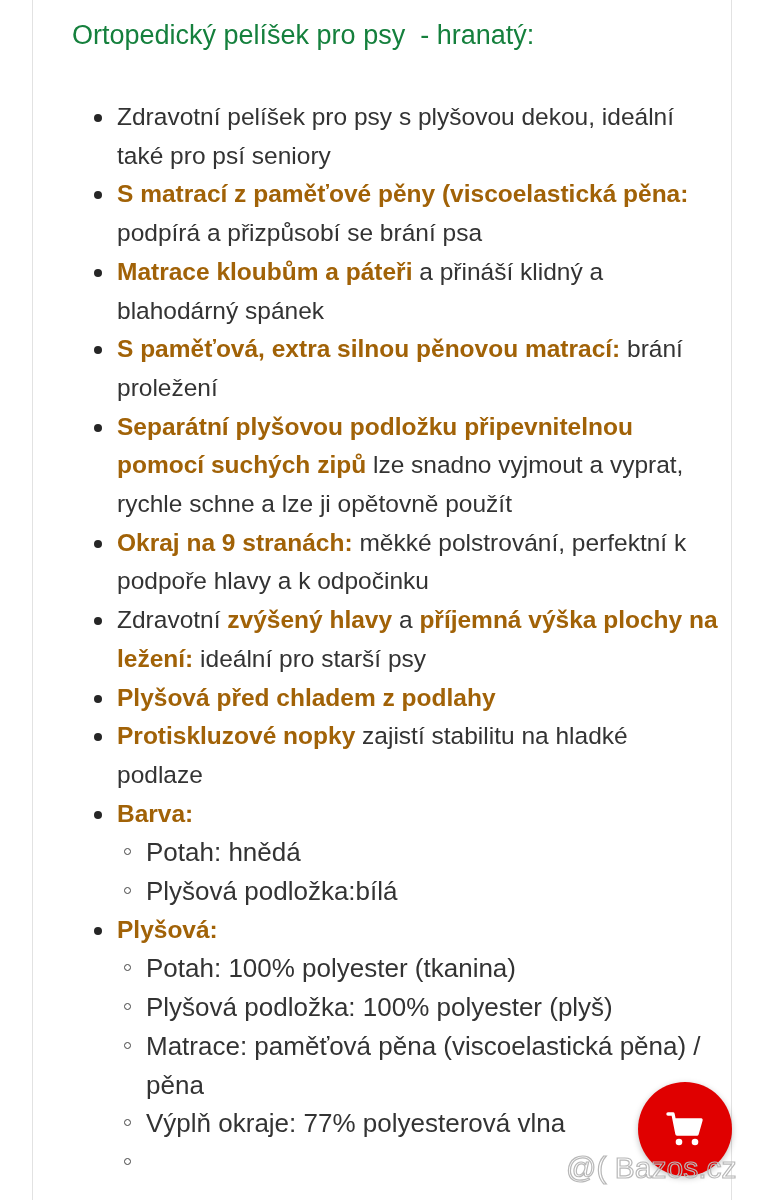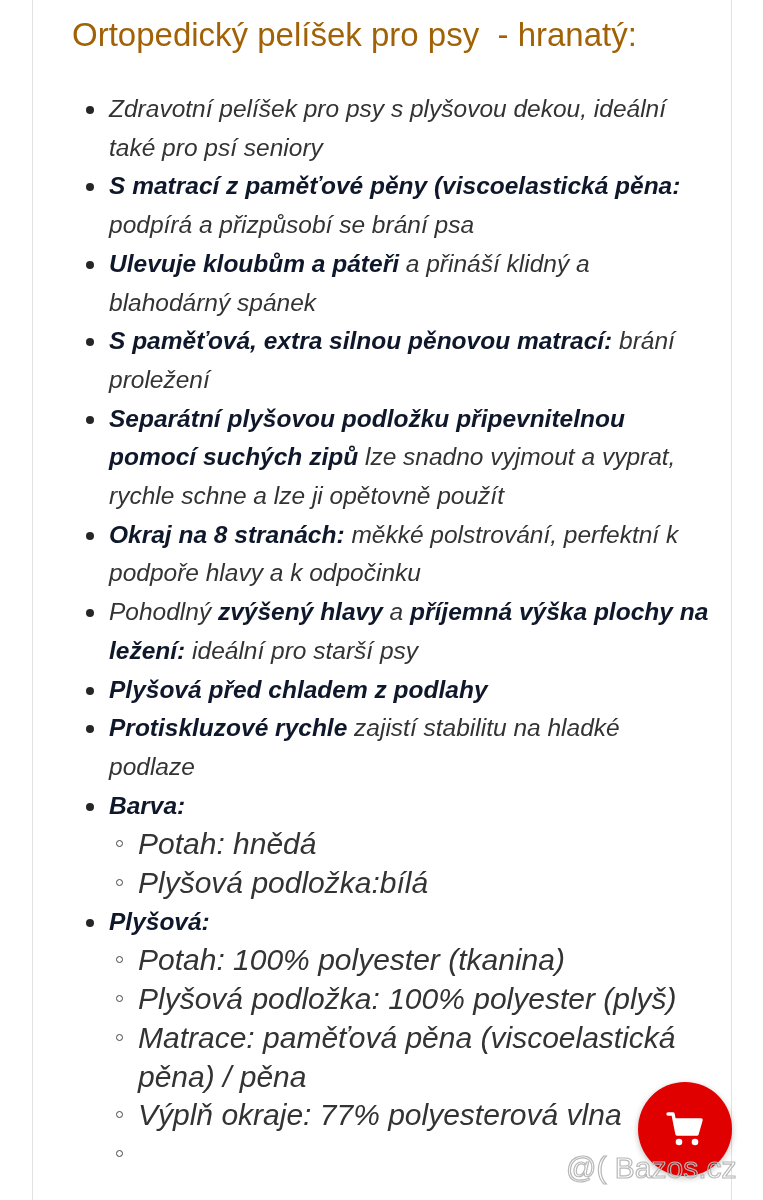--- a/index.html
+++ b/index.html
@@ -22,34 +22,33 @@
       width: 698px;
       height: 1220px;
       border-left: 1px solid #e2e2e2;
       border-right: 1px solid #e2e2e2;
       background: #ffffff;
     }
     .title {
       position: absolute;
       left: 72px;
       top: 18px;
-      font-size: 33px;
+      font-size: 27px;
       line-height: 34px;
-      color: #a16207;
+      color: #15803d;
       white-space: pre;
     }
     ul.main-list {
       position: absolute;
       left: 72px;
       top: 82px;
-      margin: 8px;
+      margin: 16px;
       padding: 0;
       width: 630px;
       list-style: none;
-      font-style: italic;
     }
     ul.main-list > li {
       position: relative;
       padding-left: 29px;
       font-size: 24.5px;
       line-height: 38.7px;
       color: #2a2a2a;
     }
     ul.main-list > li > .bullet {
       position: absolute;
@@ -61,35 +60,35 @@
       background: #262626;
     }
     ul.sub-list {
       margin: 0;
       padding: 0;
       list-style: none;
     }
     ul.sub-list > li {
       position: relative;
       padding-left: 29px;
-      font-size: 30px;
+      font-size: 26px;
       line-height: 38.7px;
       color: #2a2a2a;
     }
     ul.sub-list > li > .sub-bullet {
       position: absolute;
       left: 7px;
       top: 15px;
       width: 7px;
       height: 7px;
       border-radius: 50%;
       border: 1.3px solid #444444;
       box-sizing: border-box;
     }
-    .b { font-weight: bold; color: #0f172a; }
+    .b { font-weight: bold; color: #a16207; }
     .n { font-weight: normal; color: #333333; }
 
     .cart-fab {
       position: absolute;
       left: 638px;
       top: 1082px;
       width: 94px;
       height: 94px;
       border-radius: 50%;
       background: #e00000;
@@ -128,51 +127,51 @@
     <span class="n">Zdravotní pelíšek pro psy s plyšovou dekou, ideální také pro psí seniory</span>
   </li>
 
   <li>
     <span class="bullet"></span>
     <span class="b">S matrací z paměťové pěny (viscoelastická pěna:</span><span class="n"> podpírá a přizpůsobí se brání psa</span>
   </li>
 
   <li>
     <span class="bullet"></span>
-    <span class="b">Ulevuje kloubům a páteři</span><span class="n"> a přináší klidný a blahodárný spánek</span>
+    <span class="b">Matrace kloubům a páteři</span><span class="n"> a přináší klidný a blahodárný spánek</span>
   </li>
 
   <li>
     <span class="bullet"></span>
     <span class="b">S paměťová, extra silnou pěnovou matrací:</span><span class="n"> brání proležení</span>
   </li>
 
   <li>
     <span class="bullet"></span>
     <span class="b">Separátní plyšovou podložku připevnitelnou pomocí suchých zipů</span><span class="n"> lze snadno vyjmout a vyprat, rychle schne a lze ji opětovně použít</span>
   </li>
 
   <li>
     <span class="bullet"></span>
-    <span class="b">Okraj na 8 stranách:</span><span class="n"> měkké polstrování, perfektní k podpoře hlavy a k odpočinku</span>
-  </li>
-
-  <li>
-    <span class="bullet"></span>
-    <span class="n">Pohodlný </span><span class="b">zvýšený hlavy</span><span class="n"> a </span><span class="b">příjemná výška plochy na ležení:</span><span class="n"> ideální pro starší psy</span>
+    <span class="b">Okraj na 9 stranách:</span><span class="n"> měkké polstrování, perfektní k podpoře hlavy a k odpočinku</span>
+  </li>
+
+  <li>
+    <span class="bullet"></span>
+    <span class="n">Zdravotní </span><span class="b">zvýšený hlavy</span><span class="n"> a </span><span class="b">příjemná výška plochy na ležení:</span><span class="n"> ideální pro starší psy</span>
   </li>
 
   <li>
     <span class="bullet"></span>
     <span class="b">Plyšová před chladem z podlahy</span>
   </li>
 
   <li>
     <span class="bullet"></span>
-    <span class="b">Protiskluzové rychle</span><span class="n"> zajistí stabilitu na hladké podlaze</span>
+    <span class="b">Protiskluzové nopky</span><span class="n"> zajistí stabilitu na hladké podlaze</span>
   </li>
 
   <li>
     <span class="bullet"></span>
     <span class="b">Barva:</span>
     <ul class="sub-list">
       <li>
         <span class="sub-bullet"></span>
         <span class="n">Potah: hnědá</span>
       </li>

